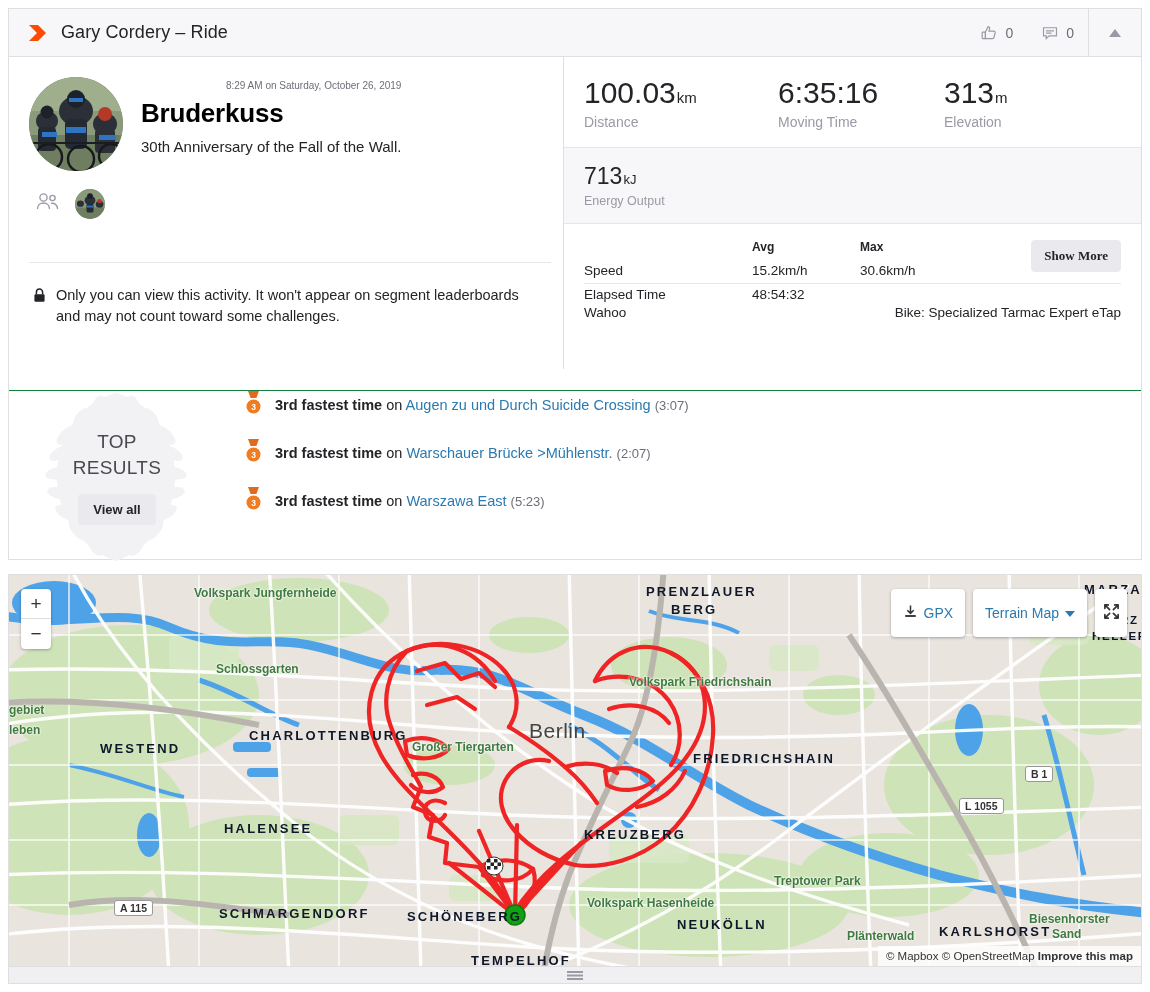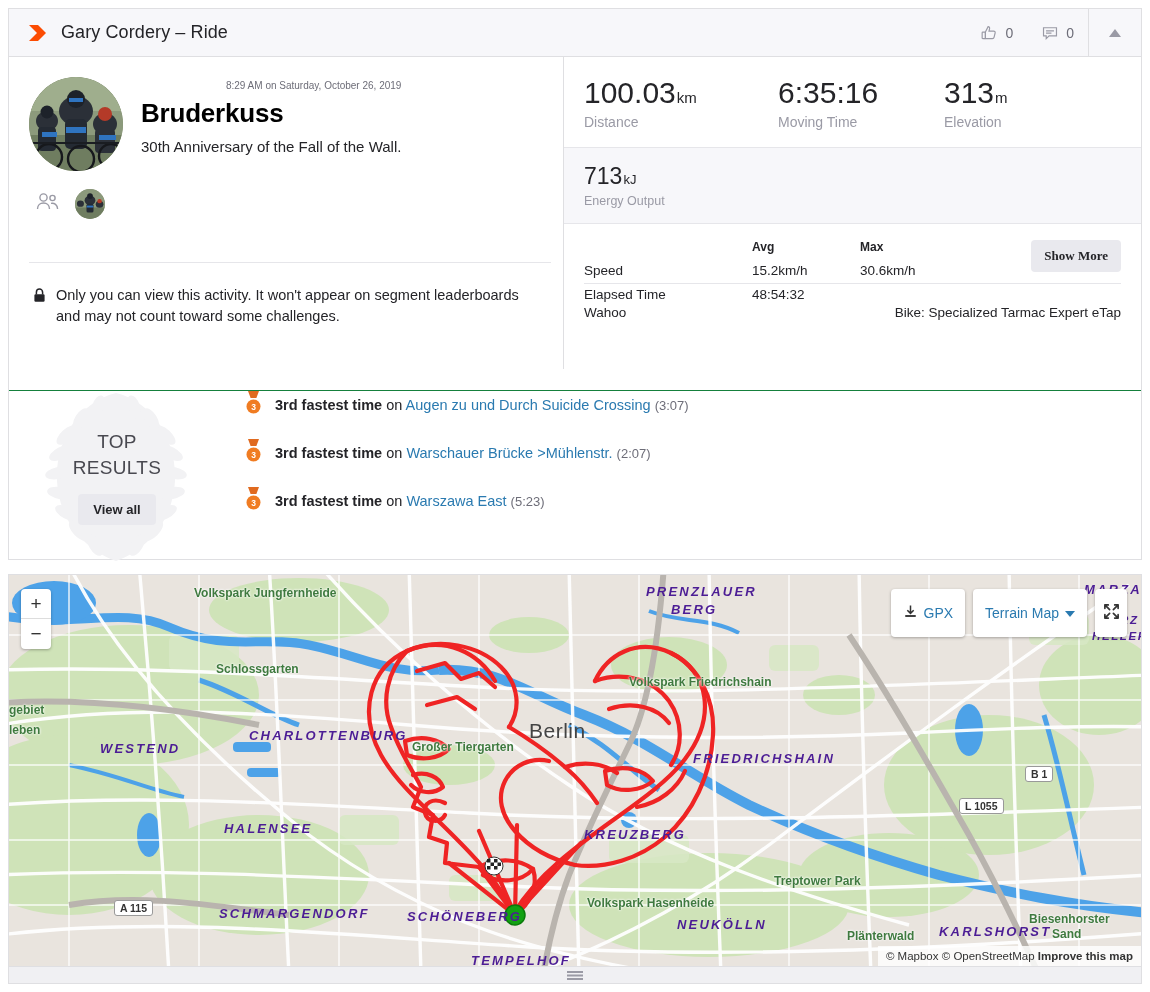--- a/index.html
+++ b/index.html
@@ -217,21 +217,21 @@
     font-size: 11.5px; color: #333;
     padding: 4px 8px;
   }
   .map-attrib b { font-weight: bold; }
   .map-lbl {
     position: absolute; white-space: nowrap;
     font-family: "Liberation Sans", sans-serif;
     pointer-events: none;
   }
   .lbl-hood {
-    font-size: 13px; color: #4c1d95; letter-spacing: 2.2px; font-weight: bold; font-style: italic;
+    font-size: 13px; color: #0f172a; letter-spacing: 2.2px; font-weight: bold;
   }
   .lbl-hood.sm { font-size: 11.5px; letter-spacing: 1.6px; }
   .lbl-park {
     font-size: 12px; color: #3f7a3f; font-weight: bold;
     text-shadow: 0 0 2px #fff, 0 0 3px #fff;
   }
   .lbl-city { font-size: 21px; color: #444; letter-spacing: .5px; }
   .shield {
     position: absolute; background: #fff; border: 1px solid #999;
     border-radius: 3px; font-size: 10.5px; color: #333;

